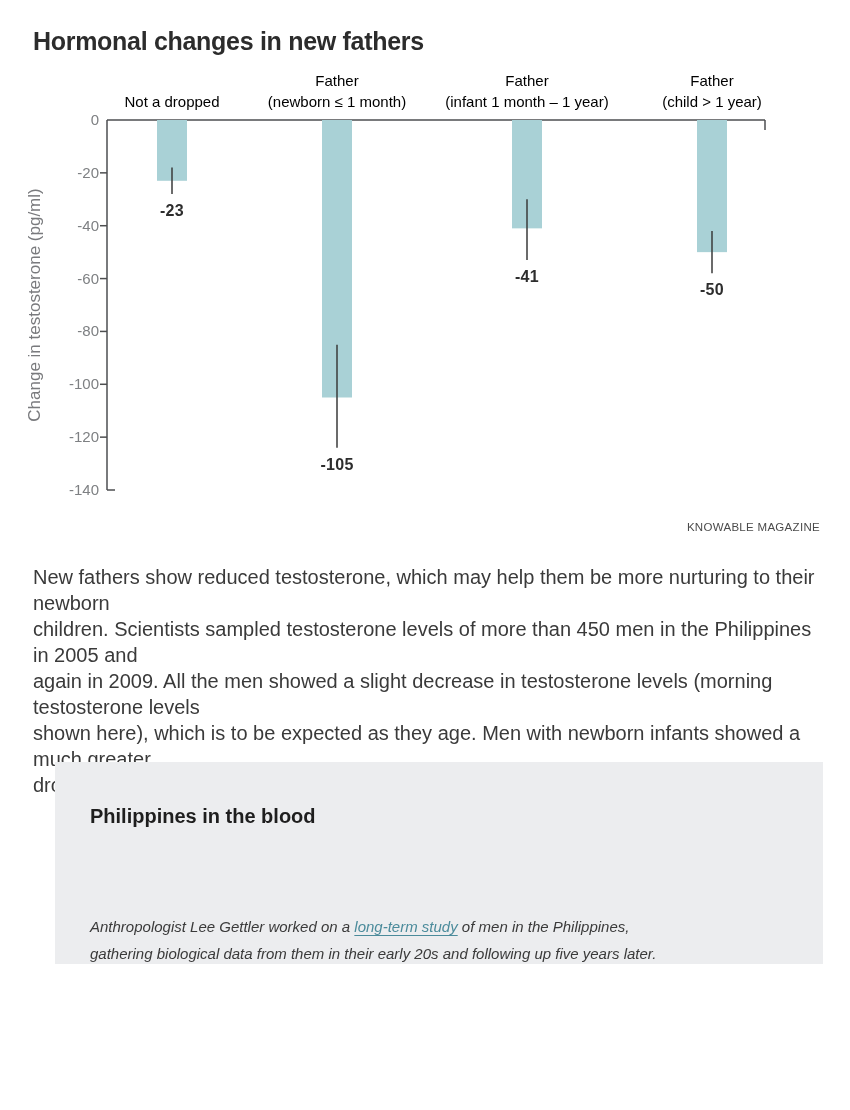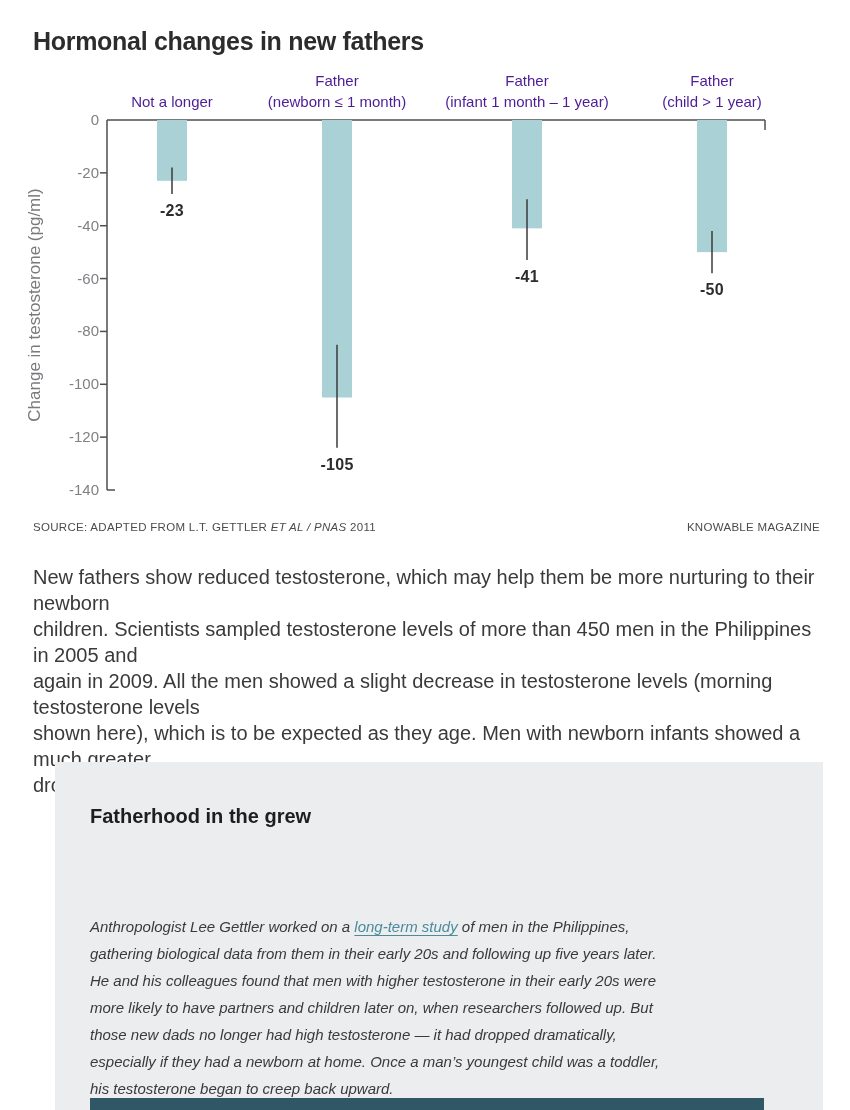--- a/index.html
+++ b/index.html
@@ -1,26 +1,26 @@
 <!DOCTYPE html>
 <html><head>
 <meta charset="utf-8">
 <style>
   html,body{margin:0;padding:0;background:#ffffff;}
   body{font-family:"Liberation Sans","DejaVu Sans",sans-serif;-webkit-font-smoothing:antialiased;}
-  #page{position:relative;width:850px;height:1110px;background:#ffffff;overflow:hidden;}
+  #page{position:relative;width:850px;height:964px;background:#ffffff;overflow:hidden;}
 
   #chart-title{position:absolute;left:33px;top:10px;font-size:25px;font-weight:700;
     color:#2c2c2c;letter-spacing:-0.3px;}
 
   #chart{position:absolute;left:0;top:0;width:850px;height:560px;}
   #chart-svg{position:absolute;left:0;top:0;}
   .cat-label{position:absolute;top:58px;height:54px;width:220px;display:flex;flex-direction:column;
     justify-content:flex-end;text-align:center;white-space:pre-line;font-size:15px;line-height:21px;
-    color:#4c1d95;}
+    color:#000000;}
   .tick-label{font-size:15px;fill:#7e8083;}
   .value-label{font-size:16px;font-weight:700;fill:#2d2d2d;letter-spacing:0.3px;}
   .y-axis-label{font-size:17px;fill:#797a7d;}
 
   #source-row{position:absolute;left:33px;top:521px;width:787px;font-size:11.5px;
     color:#4b4b4b;letter-spacing:0.3px;}
   #source-note{float:left;}
   #credit{float:right;text-align:right;}
 
   #chart-caption{position:absolute;left:33px;top:564px;width:794px;font-size:20px;
@@ -70,43 +70,42 @@
         <text x="337" y="469.7142857142857" class="value-label" text-anchor="middle">-105</text>
         <rect x="512" y="120" width="30" height="108.35714285714286" fill="#a9d1d6"></rect>
         <line x1="527" y1="199.28571428571428" x2="527" y2="260.07142857142856" stroke="#3a3a3a" stroke-width="1.5"></line>
         <text x="527" y="282.07142857142856" class="value-label" text-anchor="middle">-41</text>
         <rect x="697" y="120" width="30" height="132.14285714285714" fill="#a9d1d6"></rect>
         <line x1="712" y1="231" x2="712" y2="273.2857142857143" stroke="#3a3a3a" stroke-width="1.5"></line>
         <text x="712" y="295.2857142857143" class="value-label" text-anchor="middle">-50</text>
         <text x="40" y="305" class="y-axis-label" text-anchor="middle" transform="rotate(-90 40 305)">Change in testosterone (pg/ml)</text>
       </svg>
     <div id="chart-cats">
-        <div class="cat-label" style="left: 62px;">Not a longer</div>
+        <div class="cat-label" style="left: 62px;">Not a dropped</div>
         <div class="cat-label" style="left: 227px;">Father
 (newborn ≤ 1 month)</div>
         <div class="cat-label" style="left: 417px;">Father
 (infant 1 month – 1 year)</div>
         <div class="cat-label" style="left: 602px;">Father
 (child &gt; 1 year)</div>
       </div>
   </div>
 
   <div id="source-row">
-    <span id="source-note"><span>SOURCE: ADAPTED FROM L.T. GETTLER </span><em>ET AL / PNAS</em><span> 2011</span></span>
     <span id="credit">KNOWABLE MAGAZINE</span>
   </div>
 
   <div id="chart-caption">New fathers show reduced testosterone, which may help them be more nurturing to their newborn
 children. Scientists sampled testosterone levels of more than 450 men in the Philippines in 2005 and
 again in 2009. All the men showed a slight decrease in testosterone levels (morning testosterone levels
 shown here), which is to be expected as they age. Men with newborn infants showed a much greater
 drop, however. Their testosterone returned to expected levels as their children grew up.</div>
 
   <div id="article-panel">
-    <h2 id="article-heading">Fatherhood in the grew</h2>
+    <h2 id="article-heading">Philippines in the blood</h2>
     <p id="article-para2" class="panel-para"><span>Anthropologist Lee Gettler worked on a </span><a class="inline-link" href="#">long-term study</a><span> of men in the Philippines,
 gathering biological data from them in their early 20s and following up five years later.
 He and his colleagues found that men with higher testosterone in their early 20s were
 more likely to have partners and children later on, when researchers followed up. But
 those new dads no longer had high testosterone — it had dropped dramatically,
 especially if they had a newborn at home. Once a man’s youngest child was a toddler,
 his testosterone began to creep back upward.</span></p>
     <div id="bottom-accent-bar"></div>
   </div>
 

